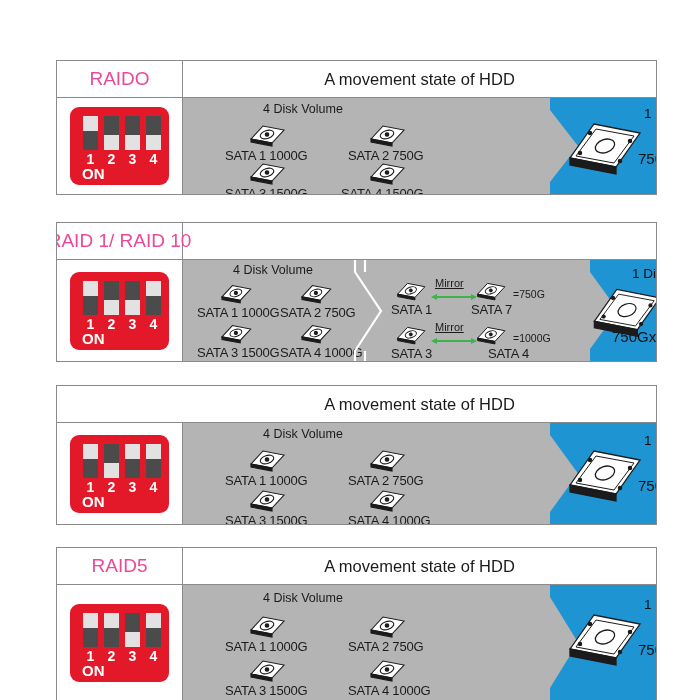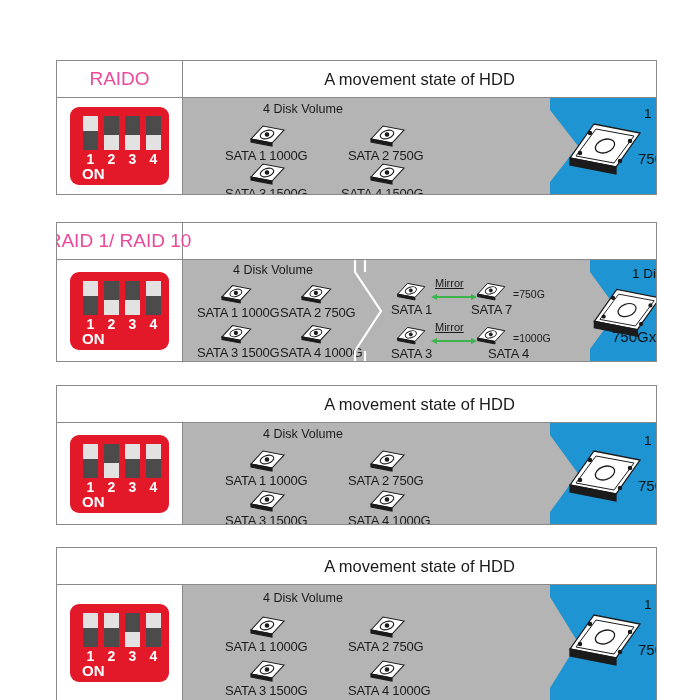--- a/index.html
+++ b/index.html
@@ -454,20 +454,21 @@
             </g>
               </svg>
           </div>
         </div>
       </div>
     </div>
   </div>
 
   <div class="row r4">
     <div class="hdr">
+      <div class="mode">RAID5</div>
       <div class="state">A movement state of HDD</div>
     </div>
     <div class="body">
       <div class="dipcell">
         <div class="dip">
           <div class="sw s1 up">
               <div class="nub"></div>
             </div>
           <div class="sw s2 up">
               <div class="nub"></div>

